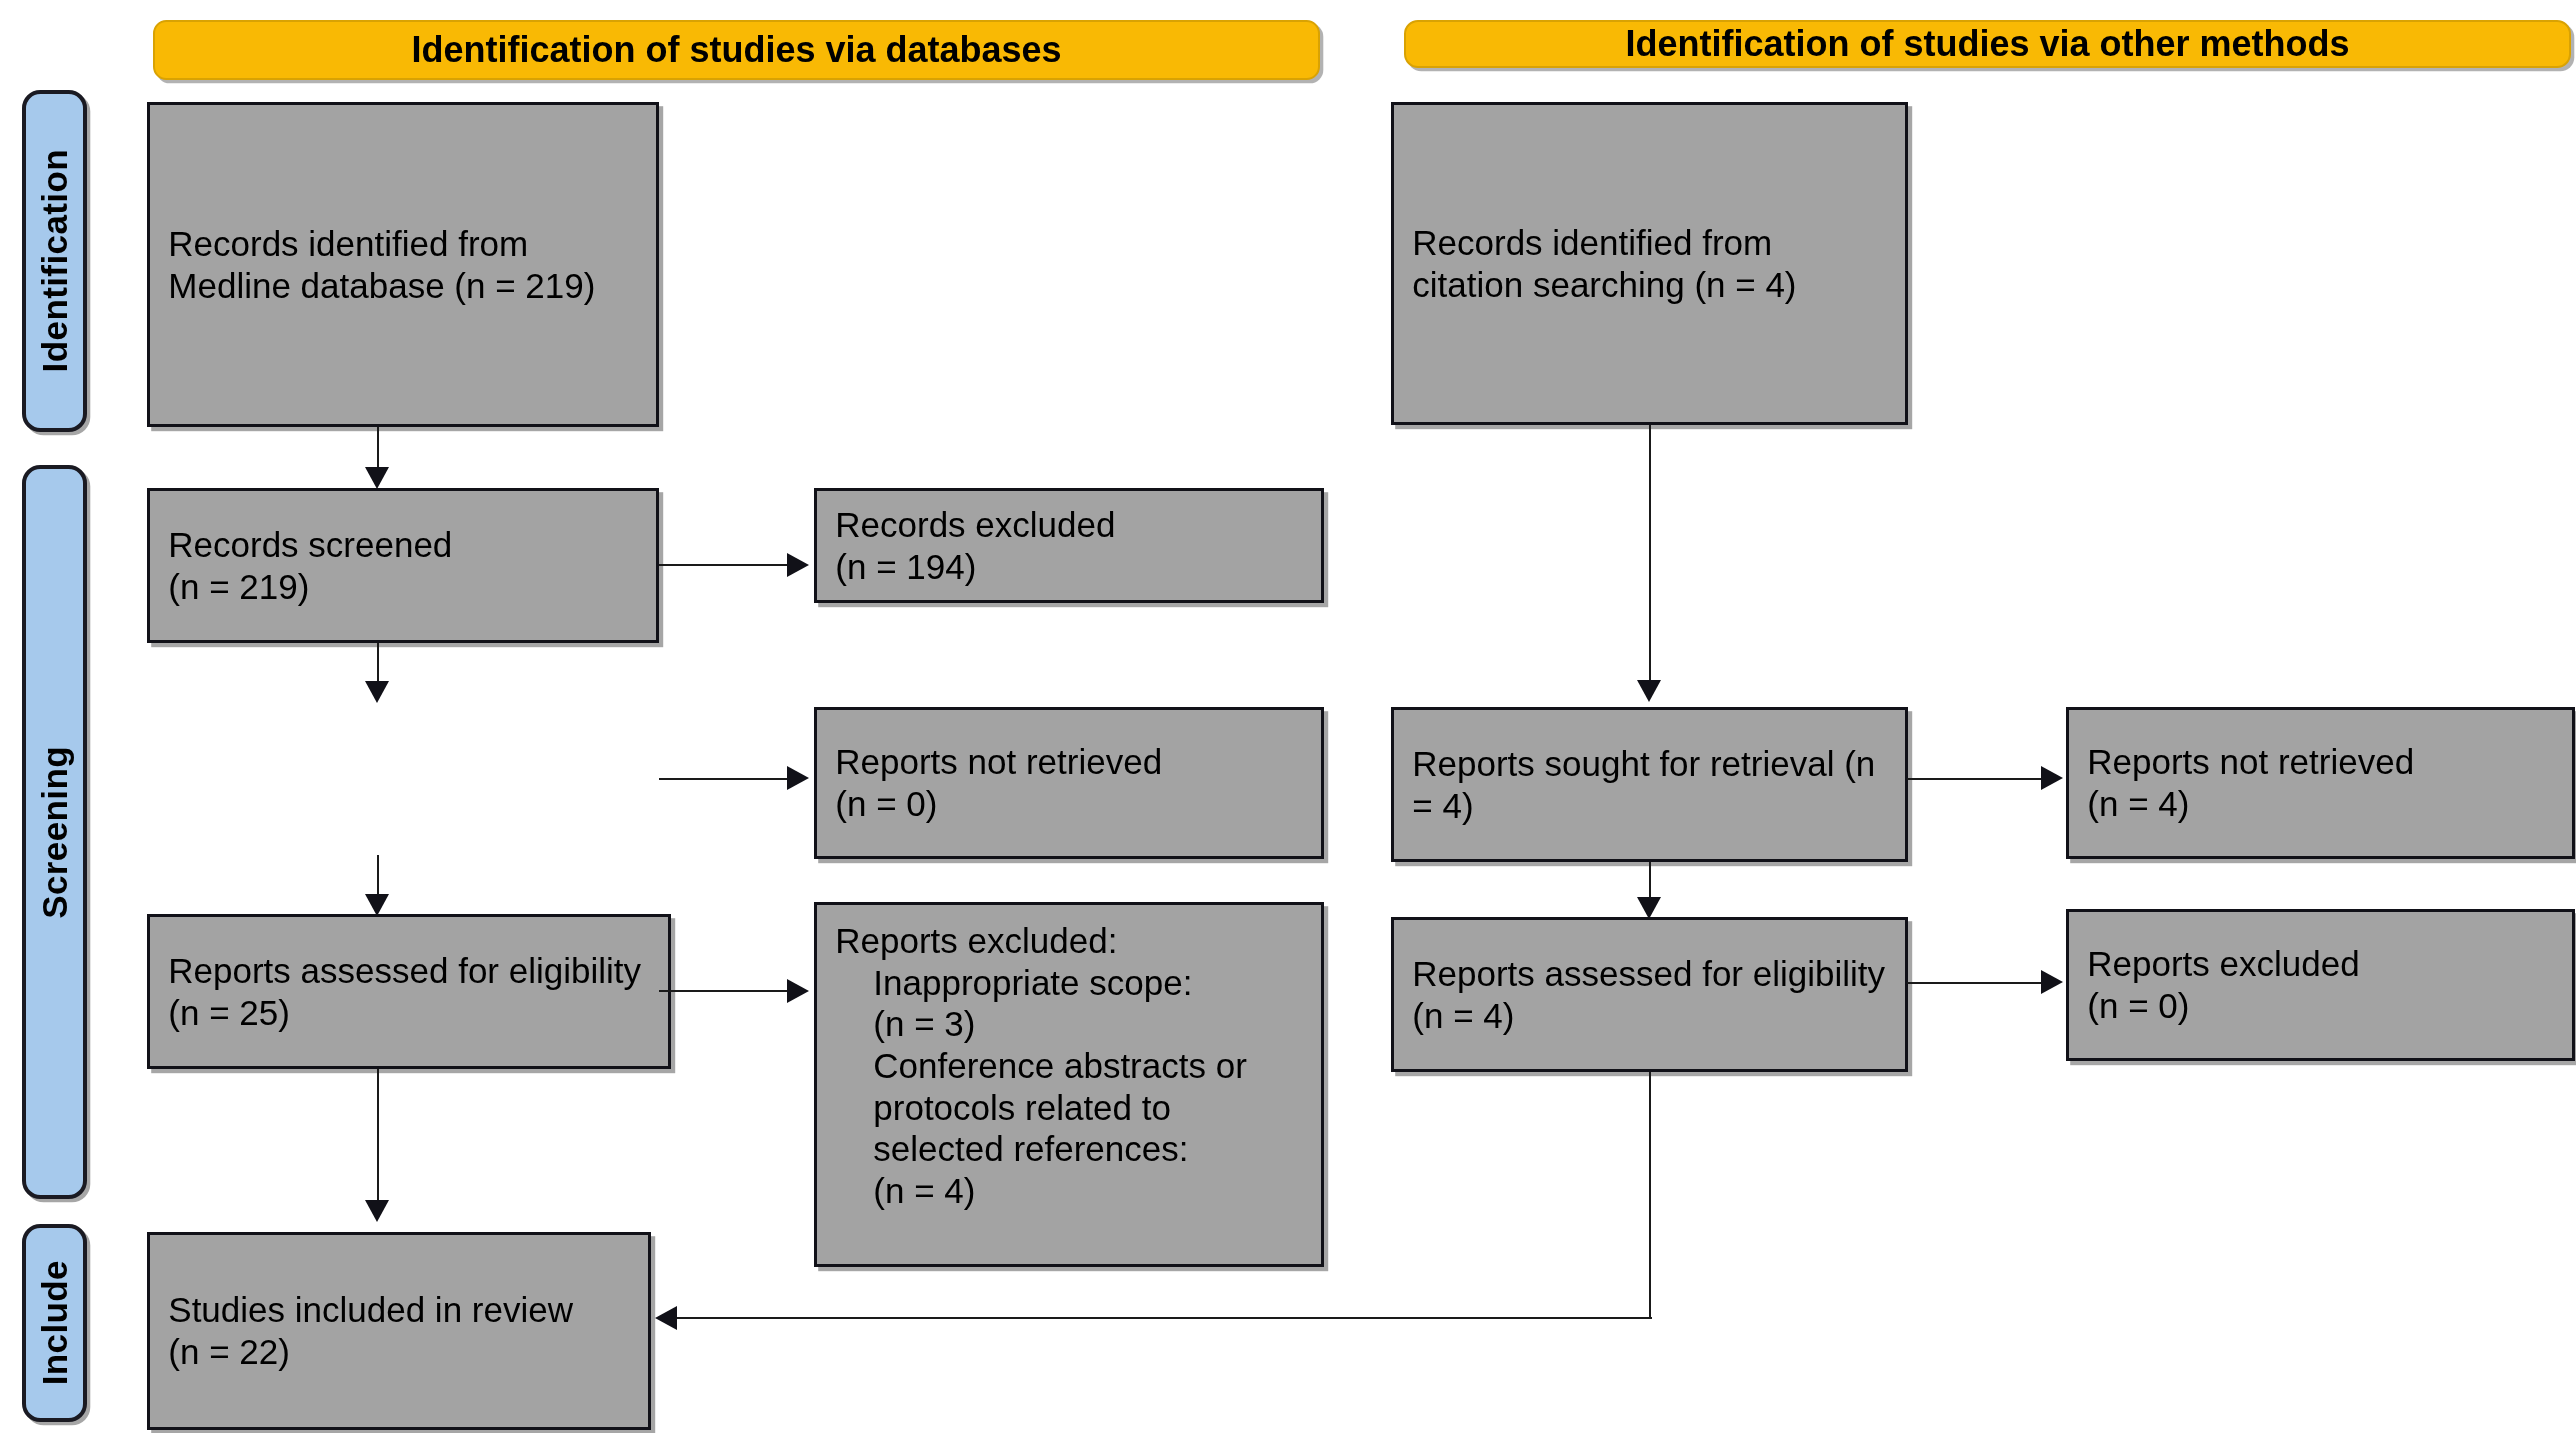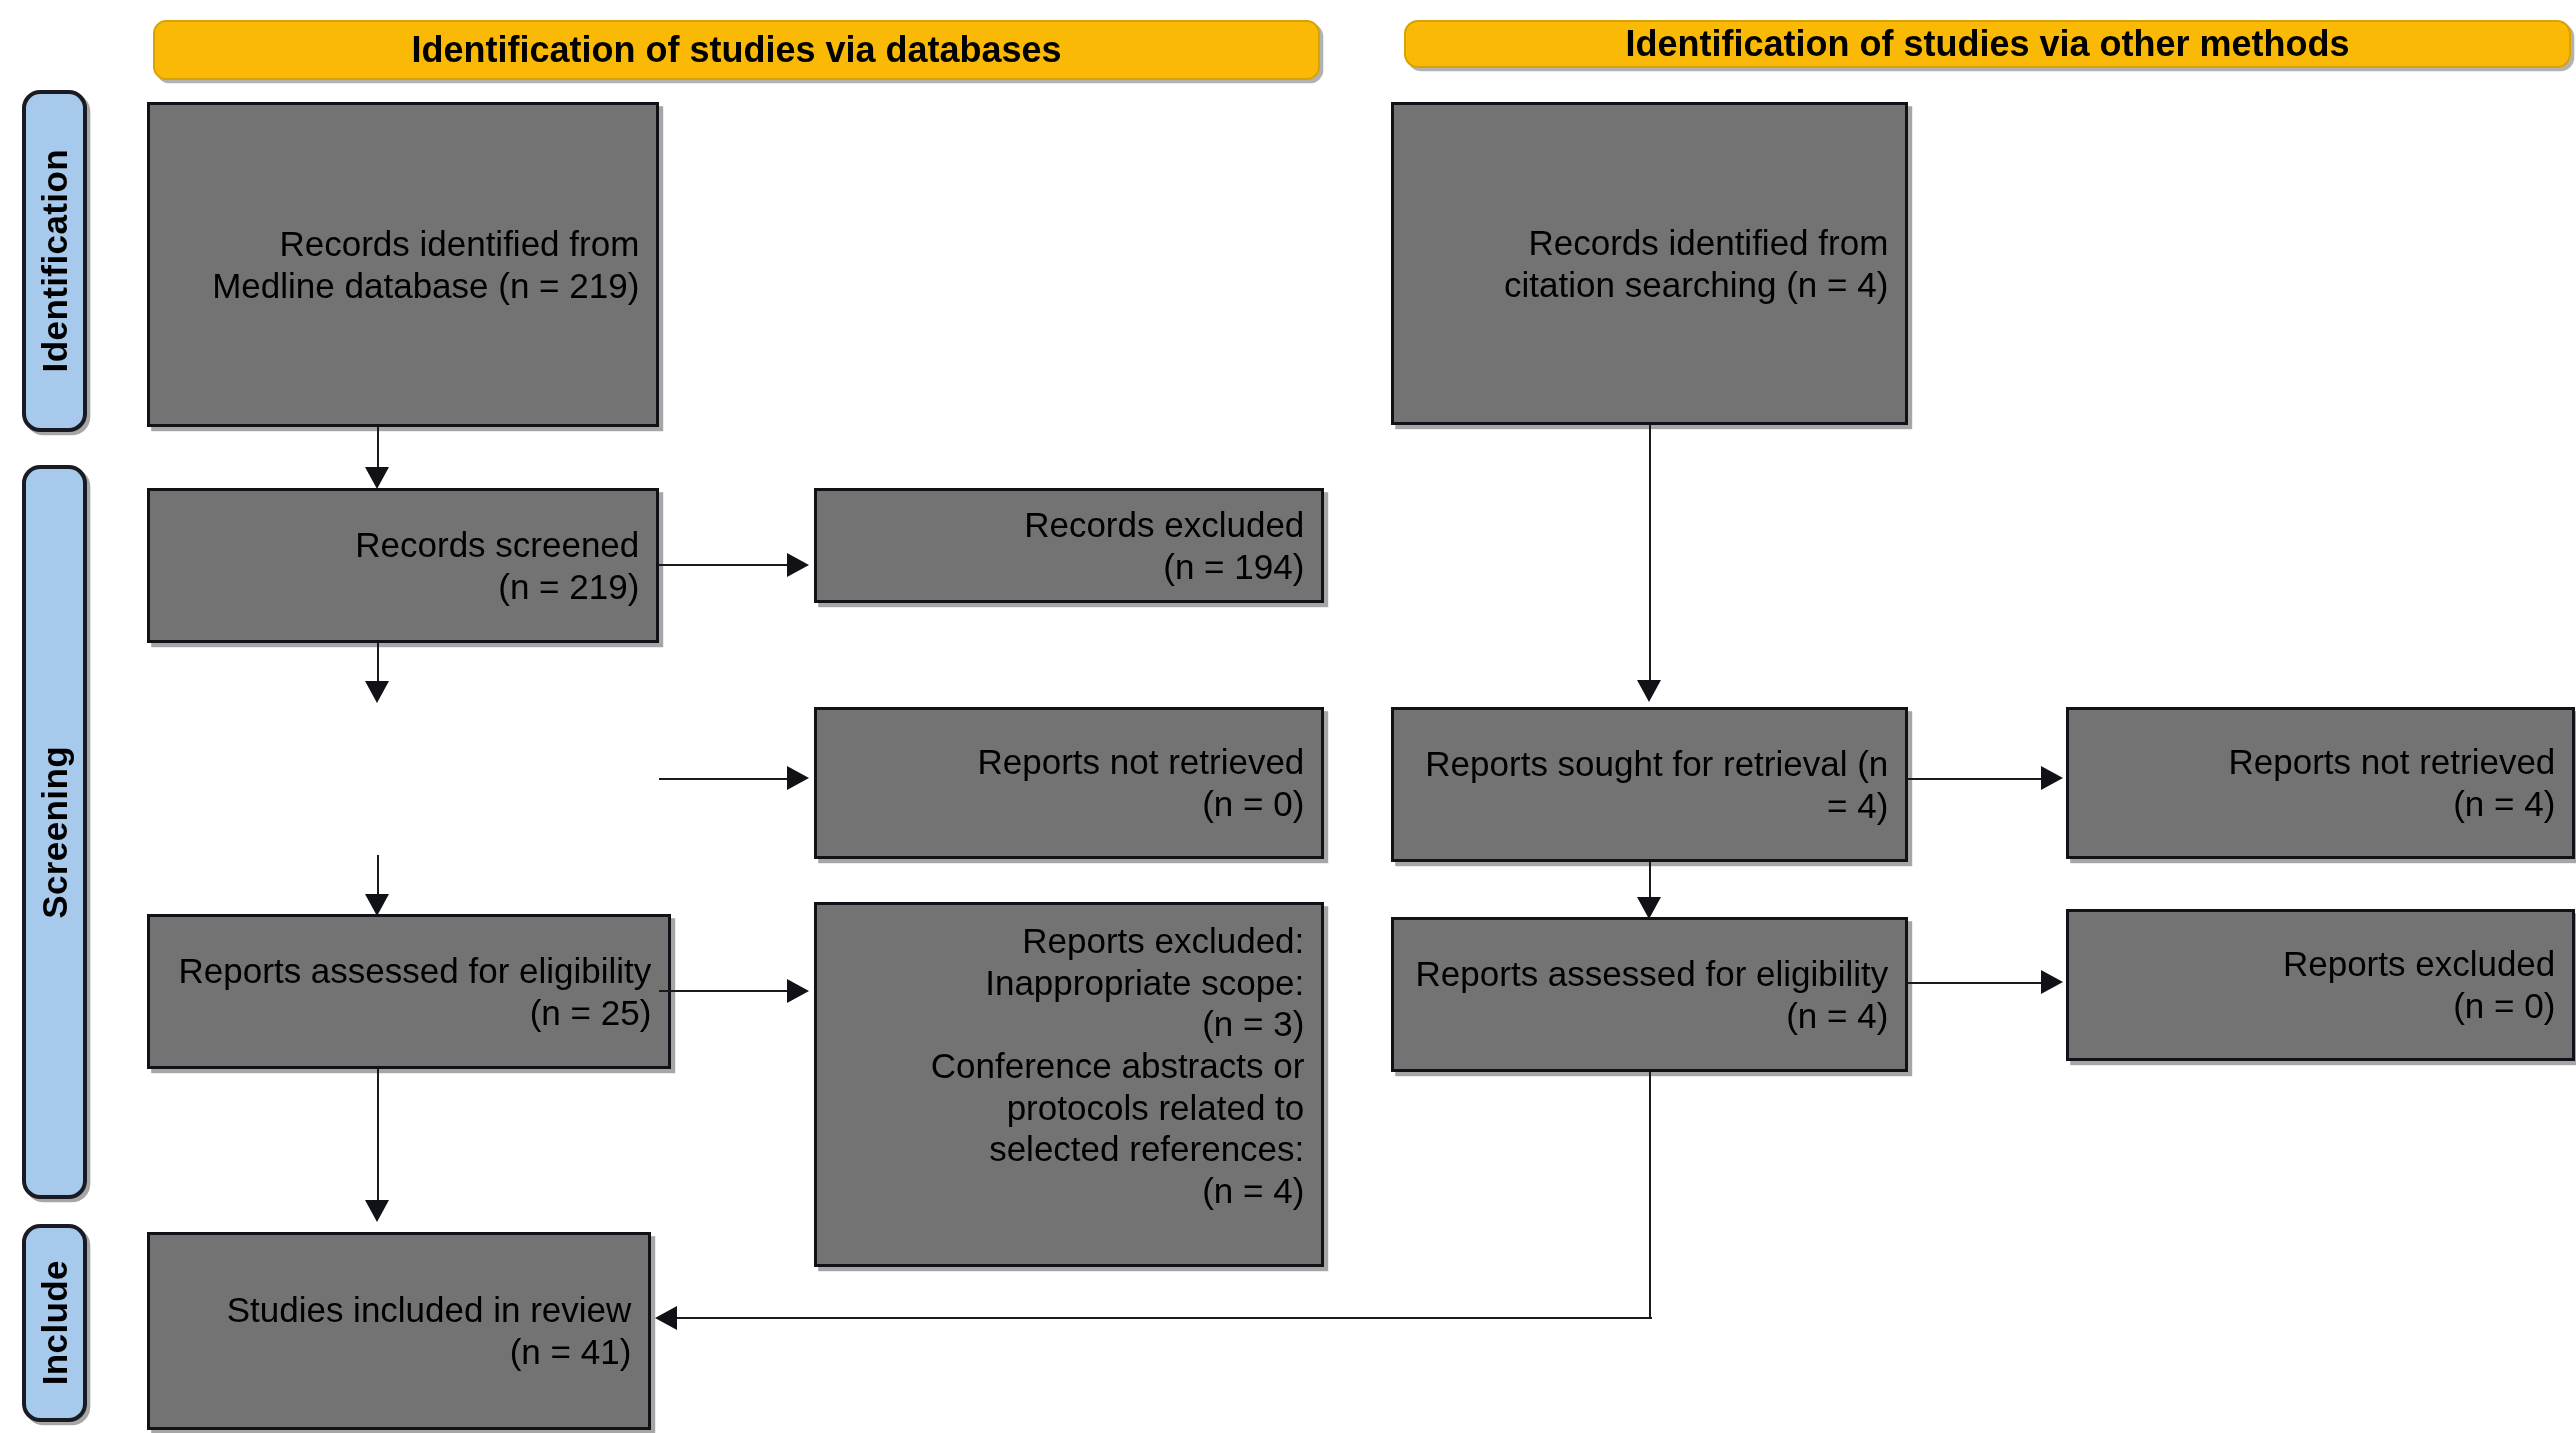--- a/index.html
+++ b/index.html
@@ -56,29 +56,28 @@
   .col-header .col-header-label {
     font-weight: bold;
     font-size: 36px;
     color: #000000;
     white-space: nowrap;
   }
 
   
   .flow-box {
     position: absolute;
-    background: #737373;
+    background: #a3a3a3;
     border: 3.3px solid #111118;
     box-sizing: border-box;
     box-shadow: 4.2px 4.2px 0 rgba(0,0,0,0.35);
     display: flex;
     flex-direction: column;
     justify-content: center;
     padding: 11.7px 16.7px 11.7px 18.3px;
-    text-align: right;
   }
   .flow-box.top-align {
     justify-content: flex-start;
     padding-top: 15px;
   }
   .flow-box .box-text {
     font-size: 35px;
     line-height: 1.19;
     color: #000000;
     white-space: pre-wrap;
@@ -196,21 +195,21 @@
   </div>
 
   <div class="conn-h" style="left:659px; top:990px; width:130px;"></div>
   <div class="arrow-right" style="left:787px; top:979px;"></div>
 
   <div class="conn-v" style="left:377px; top:1069px; height:143px;"></div>
   <div class="arrow-down" style="left:365px; top:1200px;"></div>
 
   <div class="flow-box" style="left:147px; top:1232px; width:504px; height:198px;">
     <div class="box-text">Studies included in review
-(n = 41)</div>
+(n = 22)</div>
   </div>
 
   <div class="flow-box" style="left:1391px; top:102px; width:517px; height:323px;">
     <div class="box-text">Records identified from citation searching (n = 4)</div>
   </div>
 
   <div class="conn-v" style="left:1649px; top:425px; height:265px;"></div>
   <div class="arrow-down" style="left:1637px; top:680px;"></div>
 
   <div class="flow-box" style="left:1391px; top:707px; width:517px; height:155px;">

